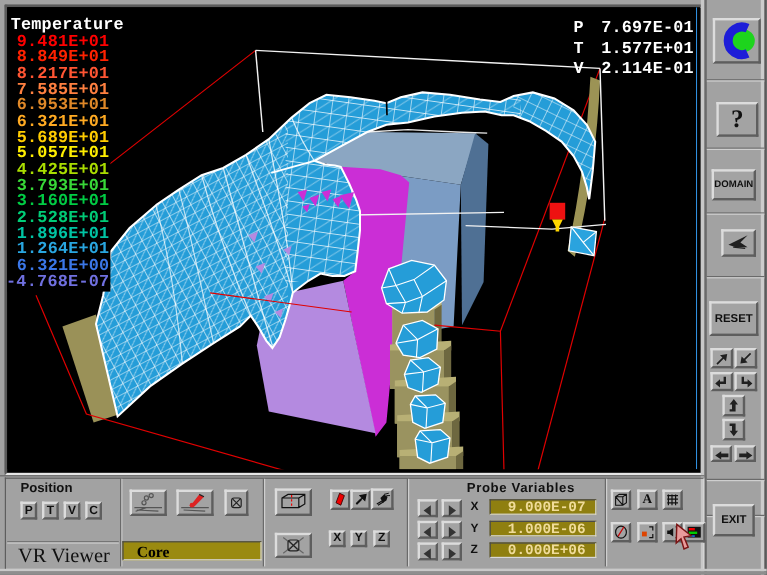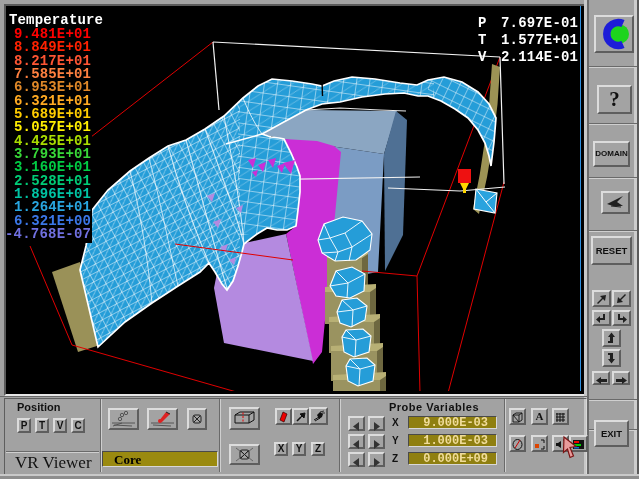--- a/index.html
+++ b/index.html
@@ -187,21 +187,21 @@
     </svg>
 </div>
 <div class="btn btnt" style="left:597px;top:85px;width:31px;height:25px;font-size:21px;line-height:24px;font-family:'Liberation Serif',serif;">?</div>
 <div class="btn btnt" style="left:593px;top:141px;width:33px;height:22px;font-size:8px;line-height:22px;letter-spacing:0;">DOMAIN</div>
 <div class="btn" style="left:601px;top:191px;width:25px;height:19px;">
  <svg width="25" height="19">
       <path d="M4,11 L20,3 L14,9 L20,13 L10,13 Z" fill="#202020"></path>
       <path d="M8,13 L18,14" stroke="#202020" stroke-width="1"></path>
     </svg>
 </div>
-<div class="btn btnt" style="left:591px;top:236px;width:37px;height:25px;font-size:9.5px;line-height:25px;">RESET</div>
+<div class="btn btnt" style="left:591px;top:251px;width:37px;height:25px;font-size:9.5px;line-height:25px;">RESET</div>
 <div class="btn" style="left:592px;top:290px;width:15px;height:13px;">
  <svg width="15" height="14">
       <path d="M3,11 L8,6 L6,4 L12,3 L11,9 L9,7 L4,12 Z" fill="#202020"></path>
     </svg></div>
 <div class="btn" style="left:612px;top:290px;width:15px;height:13px;">
  <svg width="15" height="14">
       <path d="M12,3 L7,8 L9,10 L3,11 L4,5 L6,7 L11,2 Z" fill="#202020"></path>
     </svg></div>
 <div class="btn" style="left:592px;top:310px;width:15px;height:12px;">
  <svg width="15" height="14">
@@ -306,39 +306,39 @@
 
 <div class="abs" style="left:389px;top:401px;font-size:11px;font-weight:bold;color:#111;letter-spacing:0.5px;">Probe Variables</div>
 <div class="btn" style="left:348px;top:416px;width:13px;height:11px;"><svg width="13" height="11">
       <path d="M9,1 L3,5.5 L9,10 Z" fill="#333"></path>
     </svg></div>
 <div class="btn" style="left:368px;top:416px;width:13px;height:11px;"><svg width="13" height="11">
       <path d="M4,1 L10,5.5 L4,10 Z" fill="#333"></path>
     </svg></div>
 <div class="abs" style="left:392px;top:417px;font-size:10px;font-weight:bold;color:#111;">X</div>
 <div class="abs" style="left:408px;top:416px;width:89px;height:13px;background:#8f7f10;border-top:1px solid #4a4a4a;border-left:1px solid #4a4a4a;border-bottom:1px solid #d8d8d8;border-right:1px solid #d8d8d8;
- font-family:'Liberation Mono',monospace;font-weight:bold;font-size:12px;color:#f0dc9a;text-align:right;padding-right:8px;box-sizing:border-box;line-height:12px;">9.000E-03</div>
+ font-family:'Liberation Mono',monospace;font-weight:bold;font-size:12px;color:#f0dc9a;text-align:right;padding-right:8px;box-sizing:border-box;line-height:12px;">9.000E-07</div>
 <div class="btn" style="left:348px;top:434px;width:13px;height:11px;"><svg width="13" height="11">
       <path d="M9,1 L3,5.5 L9,10 Z" fill="#333"></path>
     </svg></div>
 <div class="btn" style="left:368px;top:434px;width:13px;height:11px;"><svg width="13" height="11">
       <path d="M4,1 L10,5.5 L4,10 Z" fill="#333"></path>
     </svg></div>
 <div class="abs" style="left:392px;top:435px;font-size:10px;font-weight:bold;color:#111;">Y</div>
 <div class="abs" style="left:408px;top:434px;width:89px;height:13px;background:#8f7f10;border-top:1px solid #4a4a4a;border-left:1px solid #4a4a4a;border-bottom:1px solid #d8d8d8;border-right:1px solid #d8d8d8;
- font-family:'Liberation Mono',monospace;font-weight:bold;font-size:12px;color:#f0dc9a;text-align:right;padding-right:8px;box-sizing:border-box;line-height:12px;">1.000E-03</div>
+ font-family:'Liberation Mono',monospace;font-weight:bold;font-size:12px;color:#f0dc9a;text-align:right;padding-right:8px;box-sizing:border-box;line-height:12px;">1.000E-06</div>
 <div class="btn" style="left:348px;top:452px;width:13px;height:11px;"><svg width="13" height="11">
       <path d="M9,1 L3,5.5 L9,10 Z" fill="#333"></path>
     </svg></div>
 <div class="btn" style="left:368px;top:452px;width:13px;height:11px;"><svg width="13" height="11">
       <path d="M4,1 L10,5.5 L4,10 Z" fill="#333"></path>
     </svg></div>
 <div class="abs" style="left:392px;top:453px;font-size:10px;font-weight:bold;color:#111;">Z</div>
 <div class="abs" style="left:408px;top:452px;width:89px;height:13px;background:#8f7f10;border-top:1px solid #4a4a4a;border-left:1px solid #4a4a4a;border-bottom:1px solid #d8d8d8;border-right:1px solid #d8d8d8;
- font-family:'Liberation Mono',monospace;font-weight:bold;font-size:12px;color:#f0dc9a;text-align:right;padding-right:8px;box-sizing:border-box;line-height:12px;">0.000E+09</div>
+ font-family:'Liberation Mono',monospace;font-weight:bold;font-size:12px;color:#f0dc9a;text-align:right;padding-right:8px;box-sizing:border-box;line-height:12px;">0.000E+06</div>
 
 <div class="btn" style="left:509px;top:408px;width:13px;height:13px;">
  <svg width="13" height="13">
       <path d="M2,4 L5,2 L11,2 L11,9 L8,11 L2,11 Z M2,4 L8,4 L8,11 M8,4 L11,2 M2,4 L8,11" fill="none" stroke="#111" stroke-width="0.9"></path>
     </svg></div>
 <div class="btn btnt" style="left:531px;top:408px;width:13px;height:13px;font-size:11px;line-height:13px;font-family:'Liberation Serif',serif;">A</div>
 <div class="btn" style="left:552px;top:408px;width:13px;height:13px;">
  <svg width="13" height="13">
       <path d="M2,3 H11 M2,6 H11 M2,9 H11 M3,2 V11 M6,2 V11 M9,2 V11" stroke="#111" stroke-width="1"></path>
     </svg></div>

